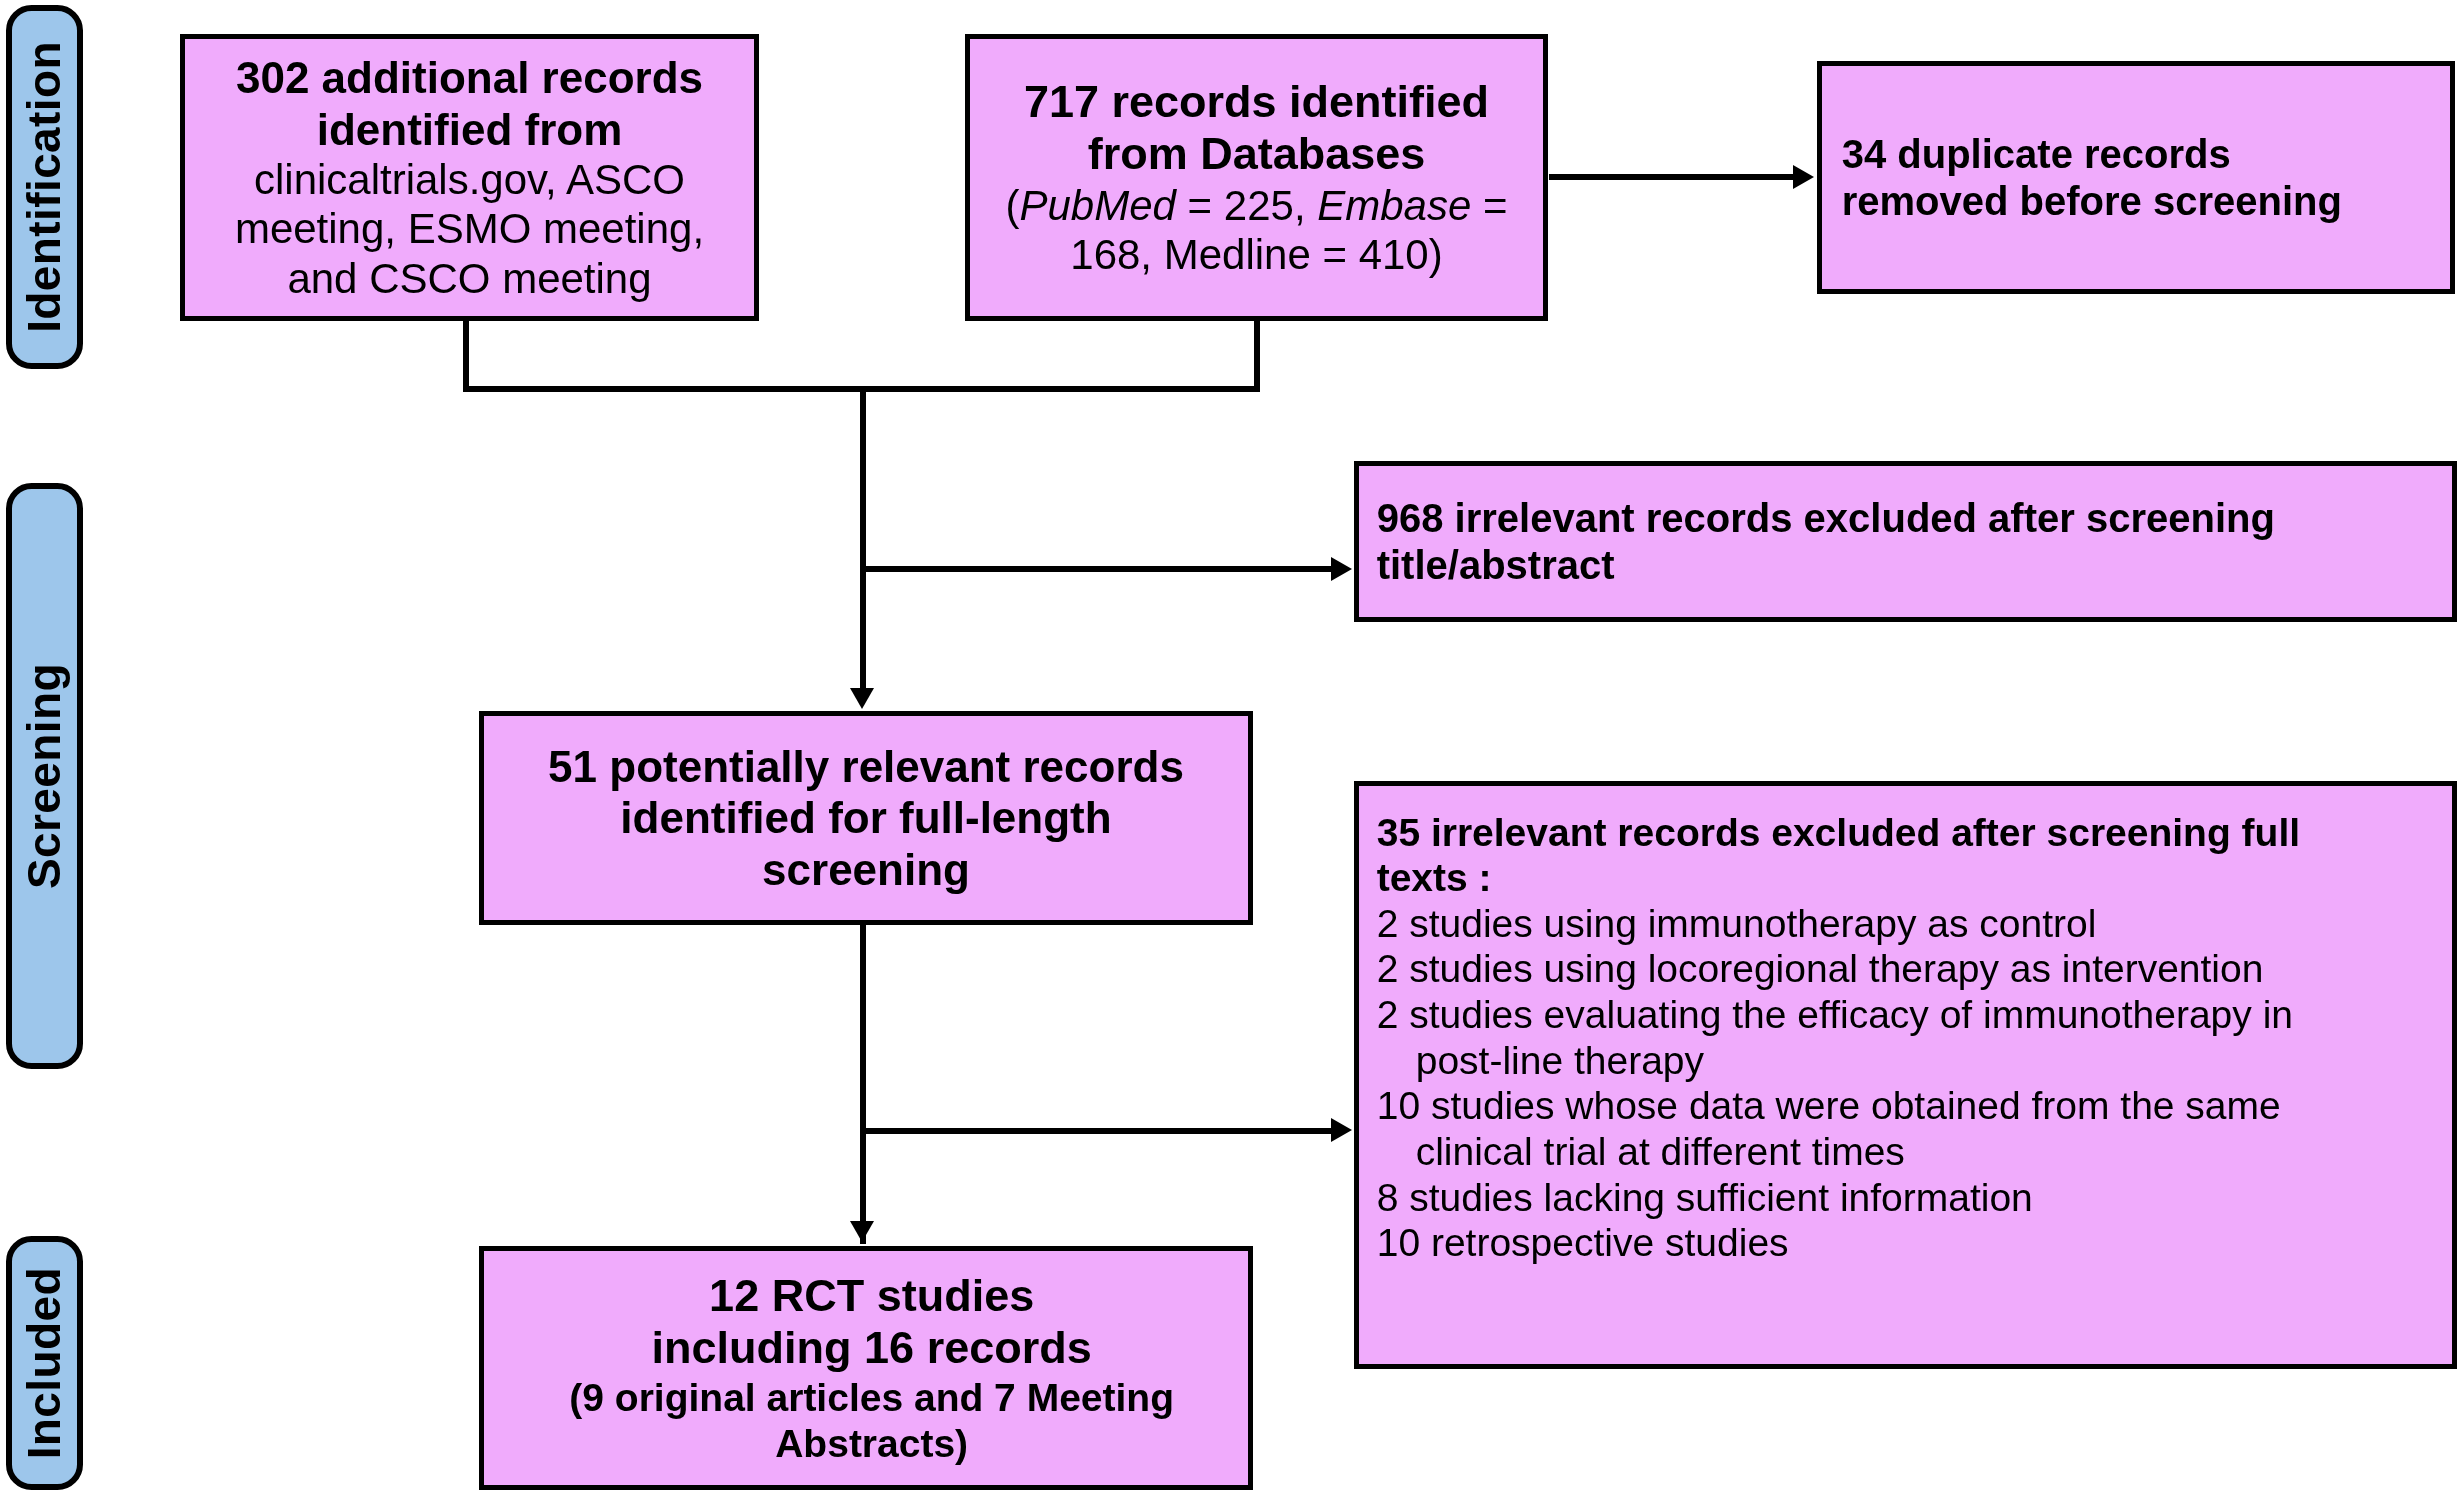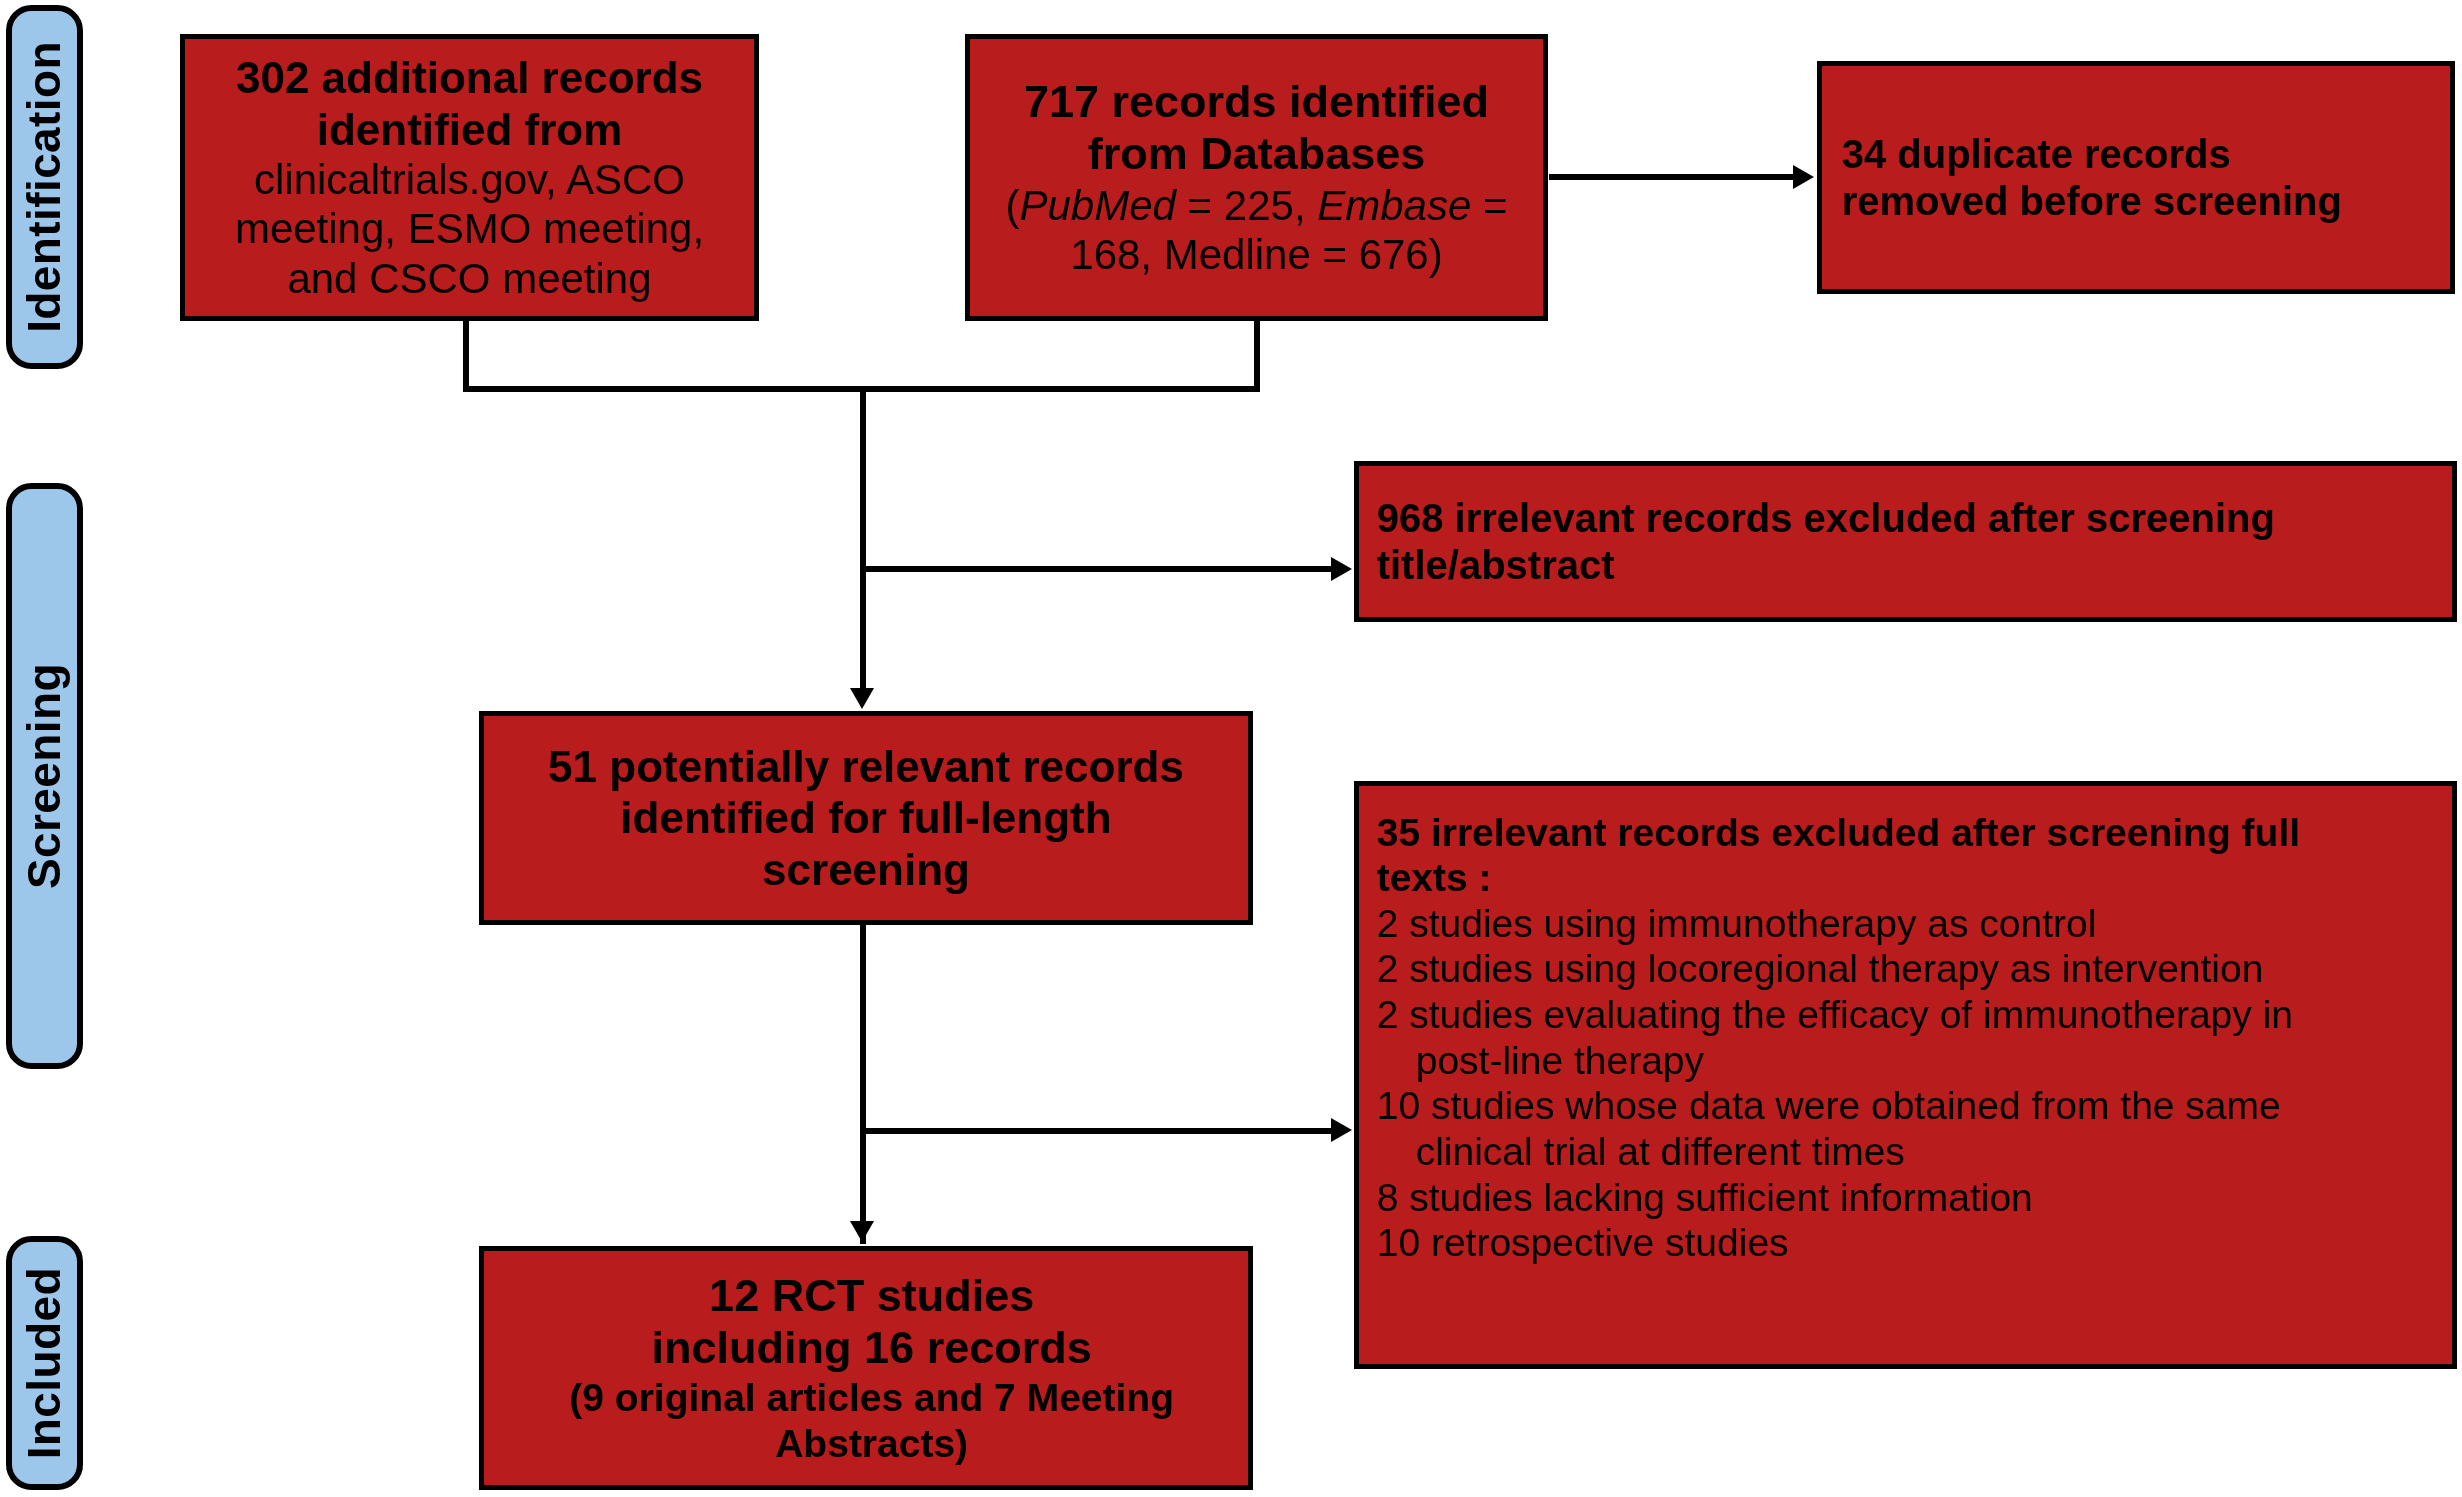--- a/index.html
+++ b/index.html
@@ -35,21 +35,21 @@
     letter-spacing: 0.4px;
     color: #000000;
     white-space: nowrap;
     line-height: 1;
   }
 
   
   .flow-box {
     position: absolute;
     box-sizing: border-box;
-    background: #b91c1c;
+    background: #f0abfc;
     border: 5.9px solid #000000;
     color: #000000;
     display: flex;
     flex-direction: column;
     justify-content: center;
   }
   .flow-box.center { text-align: center; align-items: center; }
   .flow-box.left   { text-align: left; align-items: flex-start; }
 
   .ln {
@@ -140,21 +140,21 @@
     <span class="ln b fs-box1-head">identified from</span>
     <span class="ln reg fs-box1-body">clinicaltrials.gov, ASCO</span>
     <span class="ln reg fs-box1-body">meeting, ESMO meeting,</span>
     <span class="ln reg fs-box1-body">and CSCO meeting</span>
   </div>
 
   <div class="flow-box center pad-lr" style="left:965px; top:34px; width:583px; height:287px;">
     <span class="ln b fs-box2-head">717 records identified</span>
     <span class="ln b fs-box2-head">from Databases</span>
     <span class="ln reg fs-box2-body"><span>(</span><span class="it">PubMed</span><span> = 225, </span><span class="it">Embase</span><span> =</span></span>
-    <span class="ln reg fs-box2-body">168, Medline = 676)</span>
+    <span class="ln reg fs-box2-body">168, Medline = 410)</span>
   </div>
 
   <div class="flow-box left" style="left:1817px; top:61px; width:638px; height:233px; padding:0 0 0 19.7px;">
     <span class="ln b fs-dup">34 duplicate records</span>
     <span class="ln b fs-dup">removed before screening</span>
   </div>
 
   <div class="flow-box left" style="left:1354px; top:461px; width:1103px; height:161px; padding:0 0 0 17.7px;">
     <span class="ln b fs-excl1">968 irrelevant records excluded after screening</span>
     <span class="ln b fs-excl1">title/abstract</span>

